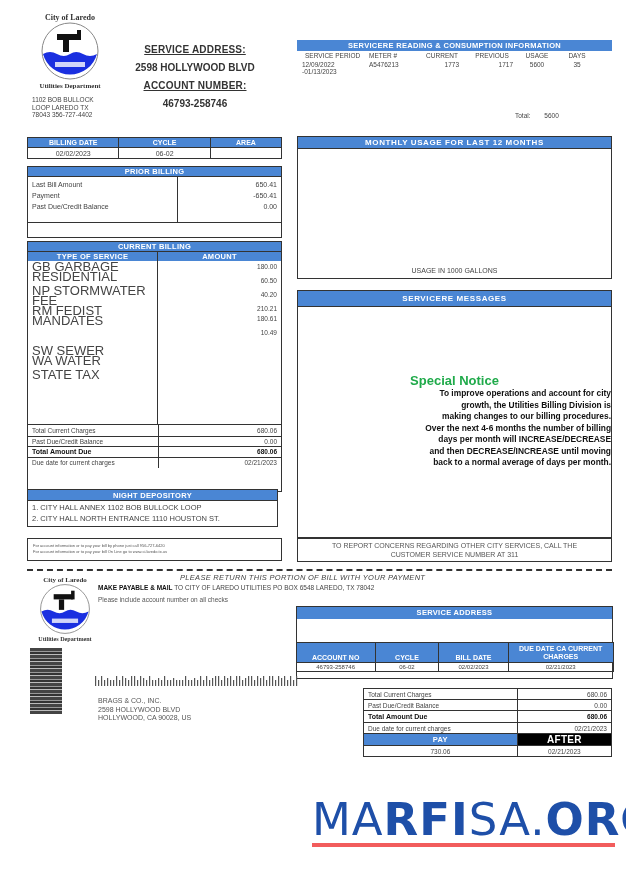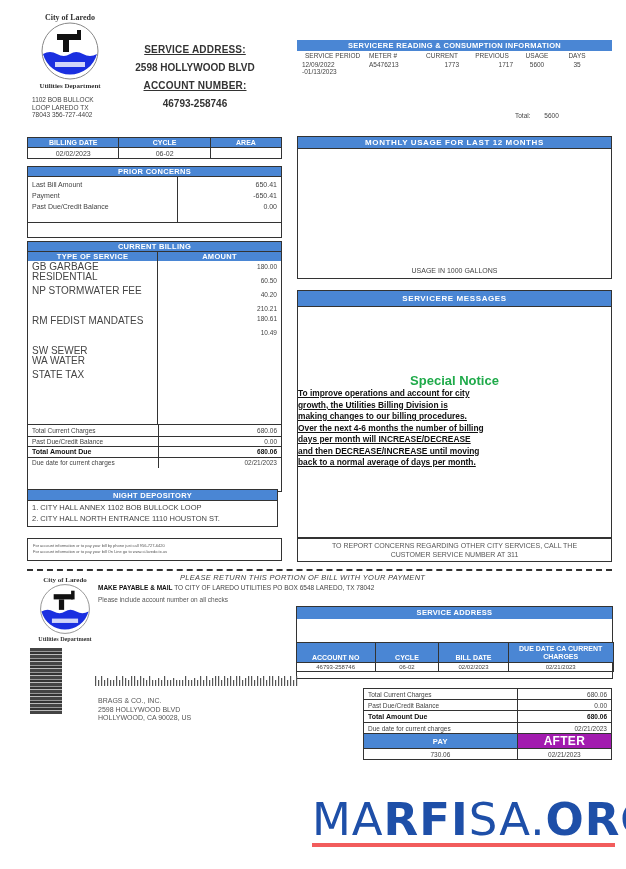--- a/index.html
+++ b/index.html
@@ -22,25 +22,25 @@
 
   
   .svc-cols { display: flex; font-size: 6.5px; color: #444; }
   .svc-cols span { display: inline-block; }
 
   
   .grid td, .grid th { border: 1.5px solid #333; font-size: 7px; padding: 1px 4px; }
   .grid th { background: #4a86d4; color: #fff; font-weight: bold; text-align: center; }
   .grid td { text-align: center; color: #444; }
 
-  .svc-line { font-size: 10px; color: #444; line-height: 10px; }
+  .svc-line { font-size: 13px; color: #444; line-height: 10px; }
   .dash { border-top: 2.5px dashed #333; }
 
   .notice-title { color: #1faa4a; font-weight: bold; font-size: 13px; text-align: center; }
-  .notice-body { color: #111; font-weight: bold; font-size: 8.4px; line-height: 11.5px; text-align: left; text-decoration: underline; }
+  .notice-body { color: #111; font-weight: bold; font-size: 8.4px; line-height: 11.5px; text-align: right; }
 
   .brand { font-size: 45px; color: #1e4fa8; letter-spacing: 1px; font-family: "DejaVu Sans", sans-serif; }
   .brand .bold { font-weight: bold; margin-top: 9px; }
 </style>
 </head>
 <body>
 
 <div class="abs logo" style="left:30px;top:12px;">
   <svg width="80" height="78" viewBox="0 0 80 78">
     <circle cx="40" cy="39" r="28" fill="#fff" stroke="#888" stroke-width="1"></circle>
@@ -99,21 +99,21 @@
   </tr>
   <tr>
     <td>02/02/2023</td>
     <td>06-02</td>
     <td style="height:11px;"></td>
   </tr>
 </tbody>
   </table>
 
 <div class="abs box" style="left:27px;top:166px;width:255px;height:72px;">
-  <div class="blue-hdr" style="height:10px;line-height:10px;border-bottom:1.5px solid #333;">PRIOR CONCERNS</div>
+  <div class="blue-hdr" style="height:10px;line-height:10px;border-bottom:1.5px solid #333;">PRIOR BILLING</div>
   <div style="display:flex;height:46px;border-bottom:1.5px solid #333;">
     <div style="width:150px;border-right:1.5px solid #333;padding:2px 4px;line-height:11px;font-size:7px;color:#444;">
       <div>Last Bill Amount</div>
       <div>Payment</div>
       <div>Past Due/Credit Balance</div>
     </div>
     <div style="flex:1;padding:2px 4px;line-height:11px;font-size:7px;color:#444;" class="r">
       <div>650.41</div>
       <div>-650.41</div>
       <div>0.00</div>
@@ -123,21 +123,21 @@
 
 <div class="abs box" style="left:27px;top:241px;width:255px;height:251px;">
   <div class="blue-hdr" style="height:10px;line-height:10px;border-bottom:1.5px solid #333;">CURRENT BILLING</div>
   <div style="display:flex;height:9px;line-height:9px;" class="blue-hdr">
     <div style="width:130px;border-right:1.5px solid #333;">TYPE OF SERVICE</div>
     <div style="flex:1;">AMOUNT</div>
   </div>
   <div style="display:flex;height:164px;border-bottom:1.5px solid #333;">
     <div style="width:130px;border-right:1.5px solid #333;padding:1px 4px;">
       <div class="svc-line" style="margin-bottom:4px;">GB GARBAGE RESIDENTIAL</div>
-      <div class="svc-line" style="margin-bottom:20px;">NP STORMWATER FEE</div>
+      <div class="svc-line" style="margin-bottom:0;">NP STORMWATER FEE</div>
       <div class="svc-line" style="margin-bottom:20px;">RM FEDIST MANDATES</div>
       <div class="svc-line">SW SEWER</div>
       <div class="svc-line" style="margin-bottom:4px;">WA WATER</div>
       <div class="svc-line">STATE TAX</div>
     </div>
     <div style="flex:1;padding:1px 4px;" class="r">
       <div class="svc-line" style="margin-bottom:4px;font-size:6.5px;">180.00</div>
       <div class="svc-line" style="margin-bottom:4px;font-size:6.5px;">60.50</div>
       <div class="svc-line" style="margin-bottom:4px;font-size:6.5px;">40.20</div>
       <div class="svc-line" style="font-size:6.5px;">210.21</div>
@@ -344,21 +344,21 @@
   <tr>
     <td class="b" style="border:1.5px solid #333;padding:0 4px;height:12px;font-size:7px;">Total Amount Due</td>
     <td class="r b" style="border:1.5px solid #333;padding:0 4px;">680.06</td>
   </tr>
   <tr>
     <td style="border:1.5px solid #333;padding:0 4px;height:11px;">Due date for current charges</td>
     <td class="r" style="border:1.5px solid #333;padding:0 4px;">02/21/2023</td>
   </tr>
   <tr class="blue-hdr">
     <td class="c" style="border:1.5px solid #333;height:12px;background:#4a86d4;color:#fff;font-weight:bold;font-size:7.5px;">PAY</td>
-    <td class="c" style="border:1.5px solid #333;background:#a21caf;color:#fff;font-weight:bold;font-size:12px;">AFTER</td>
+    <td class="c" style="border:1.5px solid #333;background:#000000;color:#fff;font-weight:bold;font-size:10px;">AFTER</td>
   </tr>
   <tr>
     <td class="c" style="border:1.5px solid #333;height:11px;">730.06</td>
     <td class="c" style="border:1.5px solid #333;">02/21/2023</td>
   </tr>
 </tbody>
   </table>
 
 <div class="abs brand" style="left:312px;top:795px;line-height:50px;">
   <span>MA</span><span class="bold">RFI</span><span>SA.</span><span class="bold">ORG</span>

